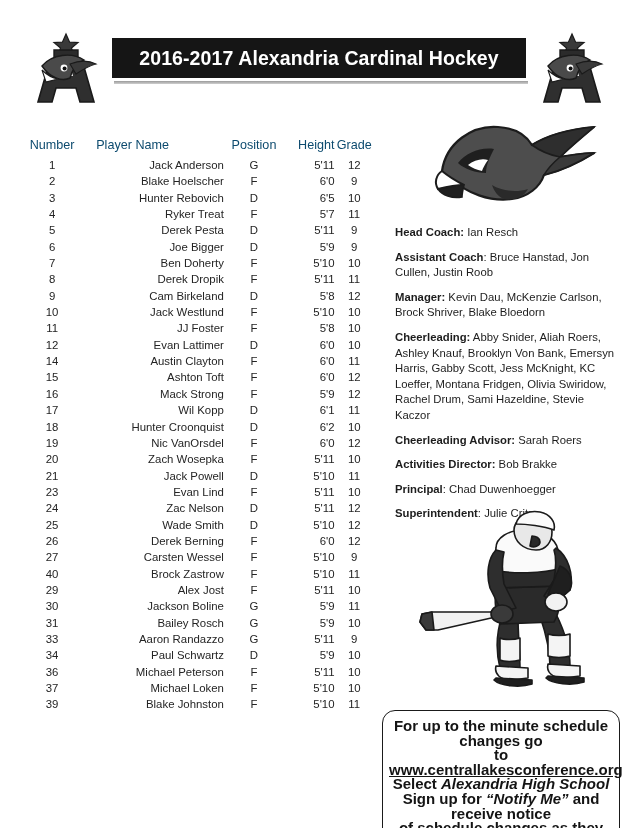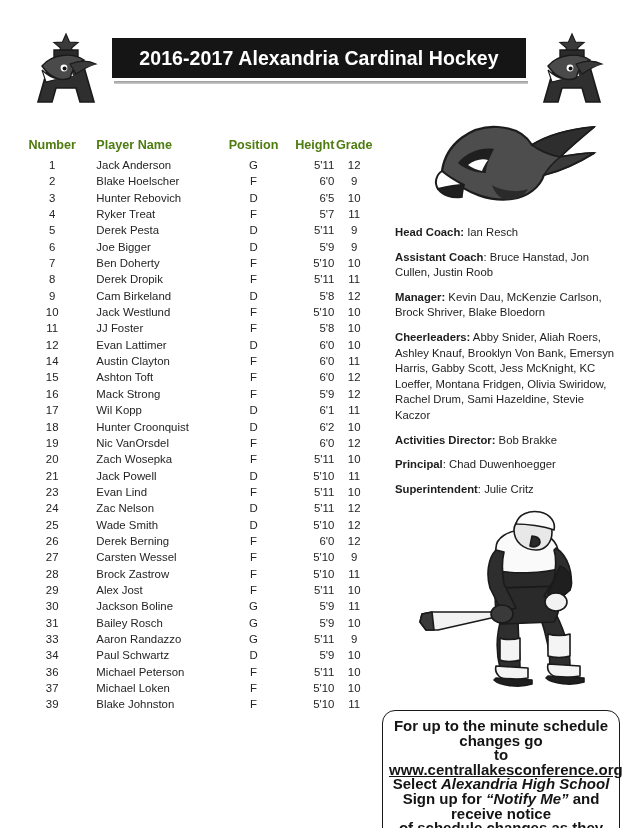--- a/index.html
+++ b/index.html
@@ -55,32 +55,32 @@
 
   
   .roster {
     position: absolute;
     left: 22px; top: 138px;
     width: 352px;
     border-collapse: collapse;
   }
   .roster th {
     font-size: 12.6px;
-    font-weight: bold;
+    font-weight: normal;
     padding: 0 0 5px 0;
-    color: #4d7c0f;
+    color: #0c4a6e;
   }
   .roster td {
     font-size: 11.4px;
     padding: 0;
     line-height: 16.35px;
     color: #242424;
   }
   .col-num   { width: 62px; text-align: center; }
-  .col-name  { width: 136px; text-align: left; padding-left: 14px !important; }
+  .col-name  { width: 136px; text-align: right; padding-left: 14px !important; }
   .col-pos   { width: 62px; text-align: center; }
   .col-ht    { width: 52px; text-align: right; }
   .col-gr    { width: 40px; text-align: center; }
   th.col-name { text-align: left; padding-left: 14px; }
 
   
   .cardinal-logo {
     position: absolute;
     left: 432px; top: 113px;
     width: 168px; height: 100px;
@@ -343,21 +343,21 @@
         <td class="col-gr">12</td>
       </tr>
       <tr>
         <td class="col-num">27</td>
         <td class="col-name">Carsten Wessel</td>
         <td class="col-pos">F</td>
         <td class="col-ht">5'10</td>
         <td class="col-gr">9</td>
       </tr>
       <tr>
-        <td class="col-num">28</td>
+        <td class="col-num">40</td>
         <td class="col-name">Brock Zastrow</td>
         <td class="col-pos">F</td>
         <td class="col-ht">5'10</td>
         <td class="col-gr">11</td>
       </tr>
       <tr>
         <td class="col-num">29</td>
         <td class="col-name">Alex Jost</td>
         <td class="col-pos">F</td>
         <td class="col-ht">5'11</td>
@@ -425,21 +425,22 @@
     <path d="M10 58 C4 62, 2 70, 6 76 C14 74, 24 72, 32 72 C24 68, 16 63, 10 58 Z" fill="#ffffff" stroke="#1c1c1c" stroke-width="2"></path>
     <path d="M6 76 C10 82, 20 86, 30 84 C30 80, 31 76, 32 72 C24 73, 14 75, 6 76 Z" fill="#1f1f1f" stroke="#1c1c1c" stroke-width="1.6"></path>
     <path d="M60 72 C70 78, 84 80, 96 76 C92 84, 82 88, 72 86 C66 84, 62 78, 60 72 Z" fill="#2a2a2a"></path>
   </g>
 </svg>
 
 <div class="staff">
   <p><span class="lbl">Head Coach:</span><span> Ian Resch</span></p>
   <p><span class="lbl">Assistant Coach</span><span>:  Bruce Hanstad, Jon Cullen, Justin Roob</span></p>
   <p><span class="lbl">Manager:</span><span>  Kevin Dau, McKenzie Carlson, Brock Shriver, Blake Bloedorn</span></p>
-  <p><span class="lbl">Cheerleaders:</span><span>  Abby Snider, Aliah Roers, Ashley Knauf, Brooklyn Von Bank, Emersyn Harris, Gabby Scott, Jess McKnight, KC Loeffer, Montana Fridgen, Olivia Swiridow, Rachel Drum, Sami Hazeldine, Stevie Kaczor</span></p>
+  <p><span class="lbl">Cheerleading:</span><span>  Abby Snider, Aliah Roers, Ashley Knauf, Brooklyn Von Bank, Emersyn Harris, Gabby Scott, Jess McKnight, KC Loeffer, Montana Fridgen, Olivia Swiridow, Rachel Drum, Sami Hazeldine, Stevie Kaczor</span></p>
+  <p><span class="lbl">Cheerleading Advisor:</span><span>  Sarah Roers</span></p>
   <p><span class="lbl">Activities Director:</span><span>  Bob Brakke</span></p>
   <p><span class="lbl">Principal</span><span>: Chad Duwenhoegger</span></p>
   <p><span class="lbl">Superintendent</span><span>: Julie Critz</span></p>
 </div>
 
 <svg class="player-art" viewBox="0 0 200 185">
   <g stroke="#1a1a1a" stroke-width="1.6" stroke-linejoin="round" stroke-linecap="round">
 
     <path d="M88 104 L28 104 L18 106 L16 114 L22 122 L34 122 L96 108" fill="#f2f2f2"></path>
     <path d="M18 106 L16 114 L22 122 L30 122 L28 104 Z" fill="#3a3a3a"></path>

